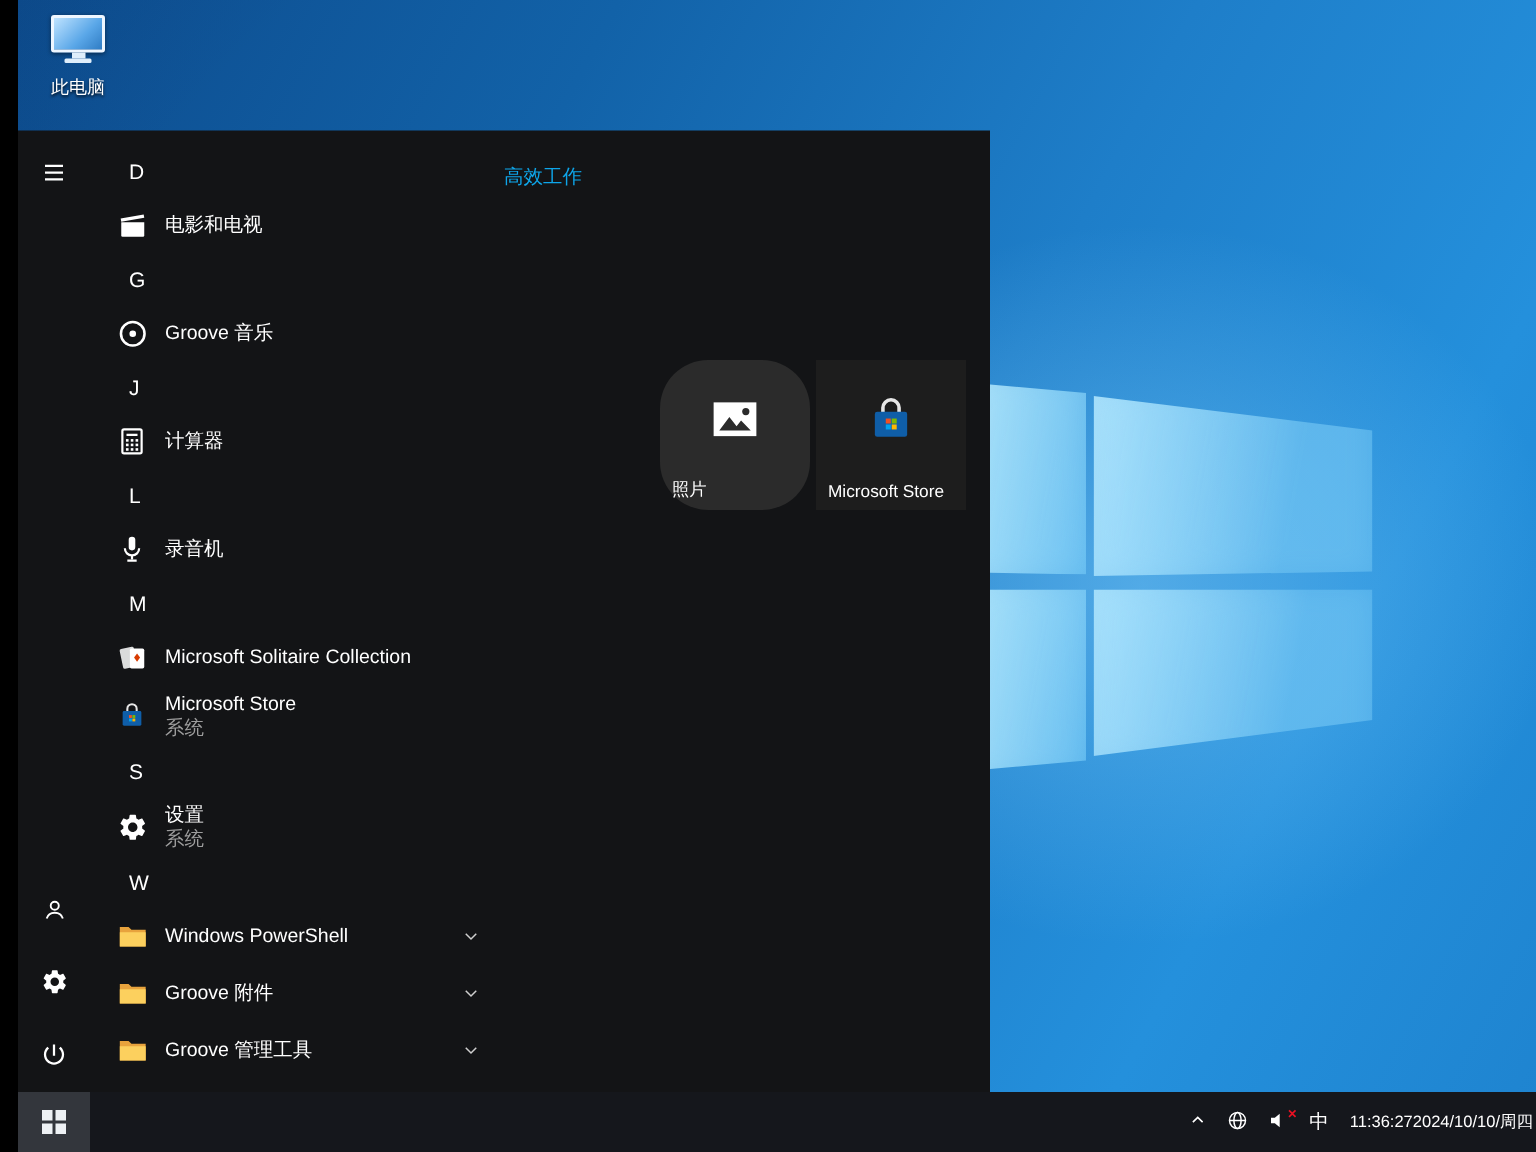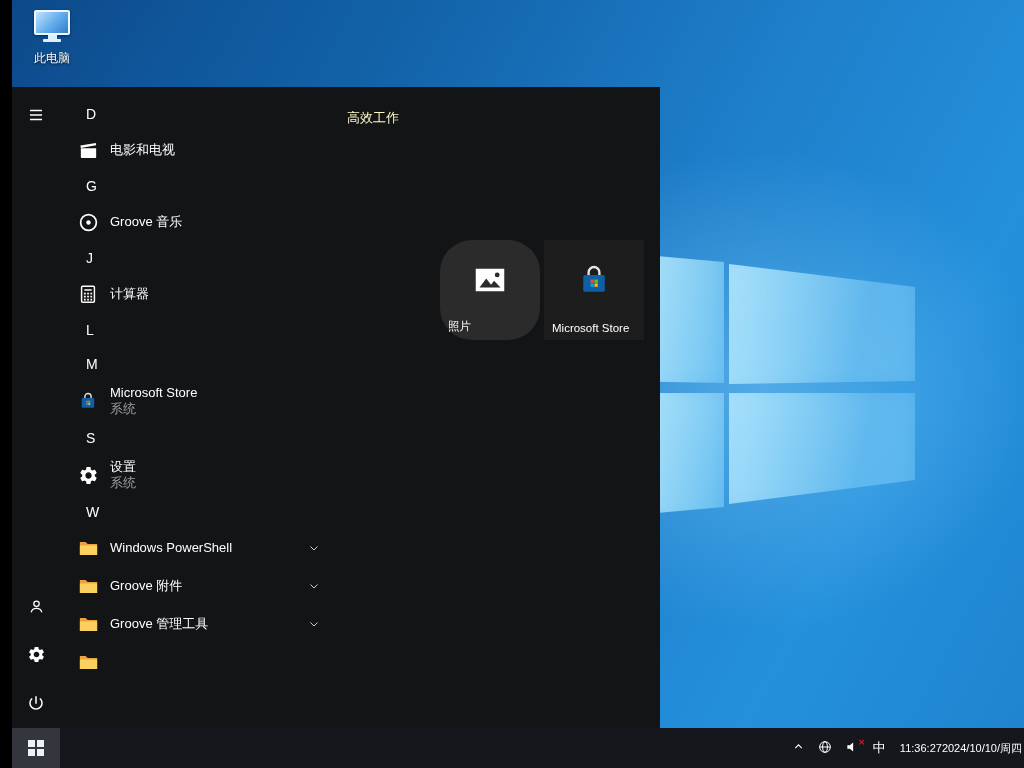--- a/index.html
+++ b/index.html
@@ -52,21 +52,21 @@
   .section-letter{height:34px;display:flex;align-items:center;padding-left:26px;font-size:14px;cursor:pointer;}
   .app-item{height:38px;display:flex;align-items:center;padding-left:16px;gap:10px;position:relative;cursor:pointer;}
   .app-item.two-line{height:40px;}
   .app-icon{width:24px;height:24px;flex:0 0 24px;display:flex;align-items:center;justify-content:center;}
   .app-text{display:flex;flex-direction:column;justify-content:flex-start;line-height:1.15;}
   .app-label{font-size:13px;color:#fff;white-space:nowrap;}
   .app-sub{font-size:13px;color:#9d9d9d;margin-top:1px;}
   .chevron{position:absolute;right:16px;top:50%;transform:translateY(-50%);display:flex;}
 
   .tile-area{position:relative;flex:1;}
-  .tile-group-title{position:absolute;left:11px;top:22px;font-size:13px;color:#fef9c3;}
+  .tile-group-title{position:absolute;left:0;top:22px;font-size:13px;color:#0ea5e9;}
   .tile{position:absolute;top:153px;width:100px;height:100px;cursor:pointer;}
   .tile.photos{left:104px;background:#2b2b2b;border-radius:32px;}
   .tile.store{left:208px;background:#1d1d1d;}
   .tile-icon{position:absolute;left:50%;top:42%;transform:translate(-50%,-50%);}
   .tile-label{position:absolute;left:8px;bottom:6px;font-size:11.5px;color:#fff;}
 
   
   .taskbar{position:absolute;left:0;bottom:0;width:1024px;height:40px;background:#15171c;z-index:10;display:flex;align-items:center;}
   .start-button{width:48px;height:40px;display:flex;align-items:center;justify-content:center;
     background:#33363c;border:none;cursor:pointer;padding:0;}
@@ -186,22 +186,47 @@
                 <rect x="14.6" y="17.2" width="1.9" height="1.9"></rect>
             </g>
           </svg>
         </span>
         <span class="app-text">
             <span class="app-label">计算器</span>
           </span>
       </div>
 
       <div class="section-letter">L</div>
+      <div class="app-item">
+        <span class="app-icon">
+          <svg width="22" height="22" viewBox="0 0 24 24">
+            <rect x="9.6" y="3" width="4.8" height="10" rx="2.4" fill="#fff"></rect>
+            <path d="M6.8 11.5a5.2 5.2 0 0 0 10.4 0" fill="none" stroke="#fff" stroke-width="1.6"></path>
+            <line x1="12" y1="16.9" x2="12" y2="19.6" stroke="#fff" stroke-width="1.6"></line>
+            <line x1="8.6" y1="20.4" x2="15.4" y2="20.4" stroke="#fff" stroke-width="1.6"></line>
+          </svg>
+        </span>
+        <span class="app-text">
+            <span class="app-label">录音机</span>
+          </span>
+      </div>
 
       <div class="section-letter">M</div>
+      <div class="app-item">
+        <span class="app-icon">
+          <svg width="23" height="23" viewBox="0 0 24 24">
+            <rect x="4" y="5" width="10" height="14" rx="1.2" fill="#fff" opacity=".85" transform="rotate(-12 9 12)"></rect>
+            <rect x="10" y="5.5" width="10" height="14" rx="1.2" fill="#fff"></rect>
+            <path d="M15 9l2.1 2.9-2.1 2.9-2.1-2.9z" fill="#d83b01"></path>
+          </svg>
+        </span>
+        <span class="app-text">
+            <span class="app-label">Microsoft Solitaire Collection</span>
+          </span>
+      </div>
       <div class="app-item two-line">
         <span class="app-icon">
           <svg width="22" height="22" viewBox="0 0 24 24">
             <path d="M8.6 9V7.2a3.4 3.4 0 0 1 6.8 0V9" fill="none" stroke="#e6e6e6" stroke-width="1.5"></path>
             <rect x="5.2" y="8.8" width="13.6" height="10.6" rx="1" fill="#0f5ea8"></rect>
             <rect x="9.8" y="11.7" width="2.1" height="2.1" fill="#f25022"></rect>
             <rect x="12.3" y="11.7" width="2.1" height="2.1" fill="#7fba00"></rect>
             <rect x="9.8" y="14.2" width="2.1" height="2.1" fill="#00a4ef"></rect>
             <rect x="12.3" y="14.2" width="2.1" height="2.1" fill="#ffb900"></rect>
           </svg>

